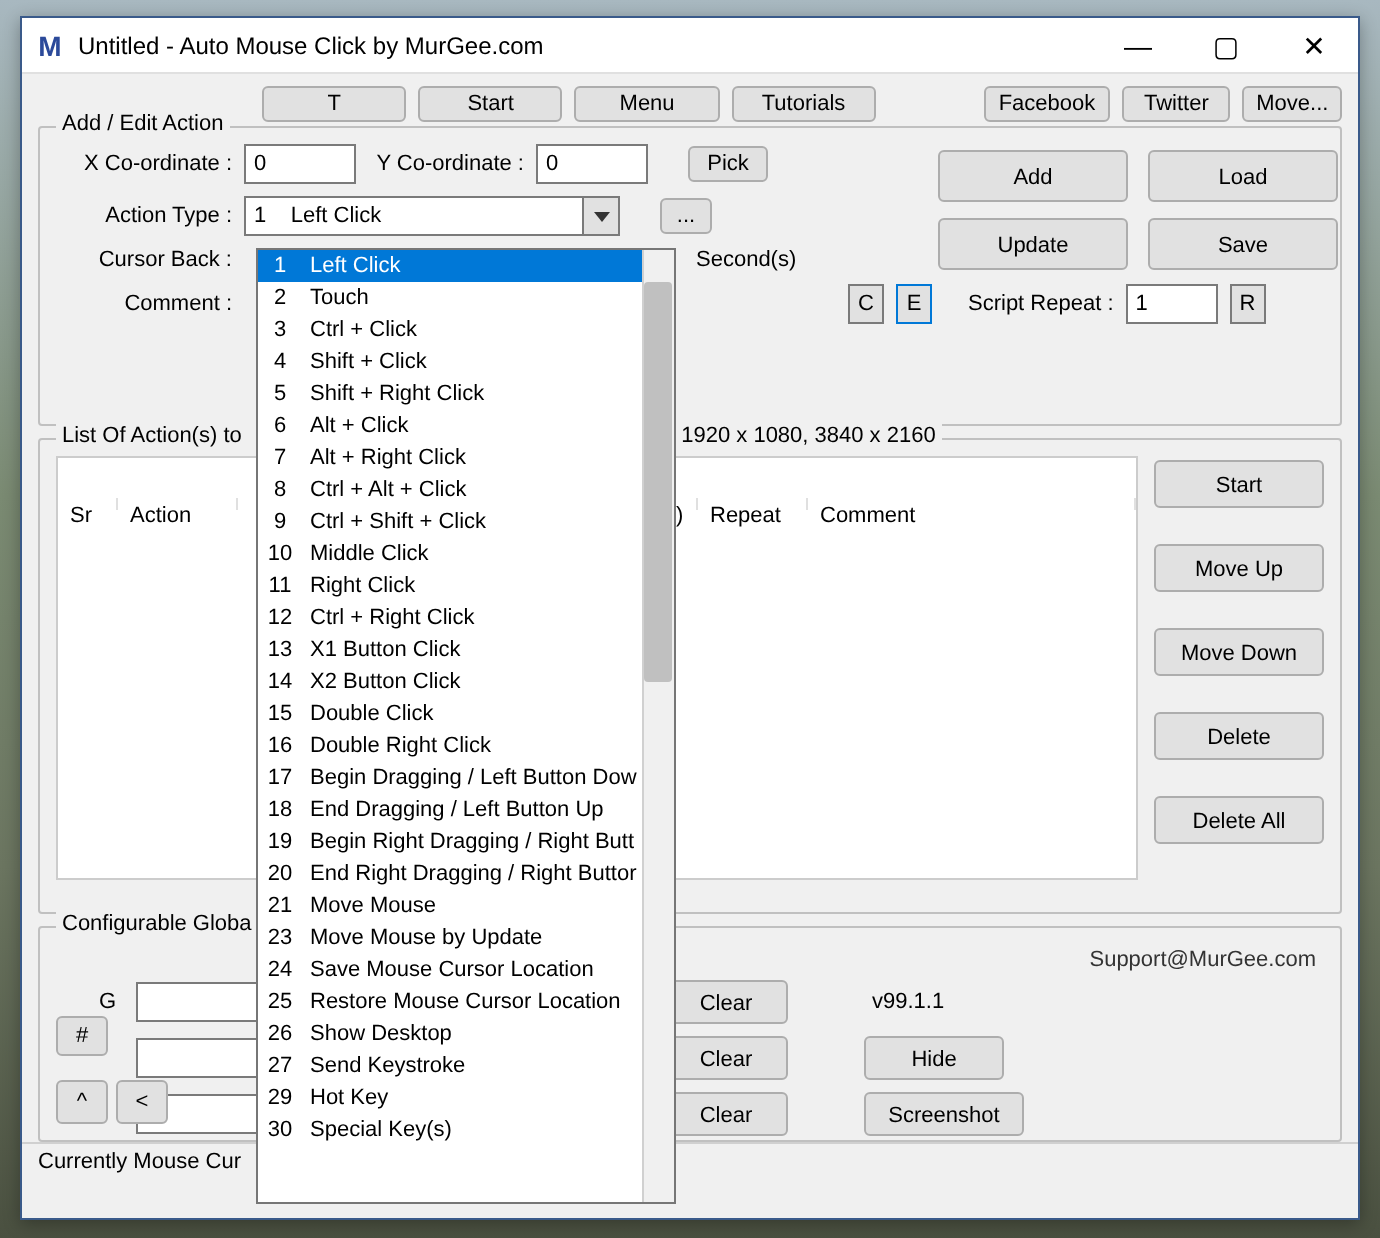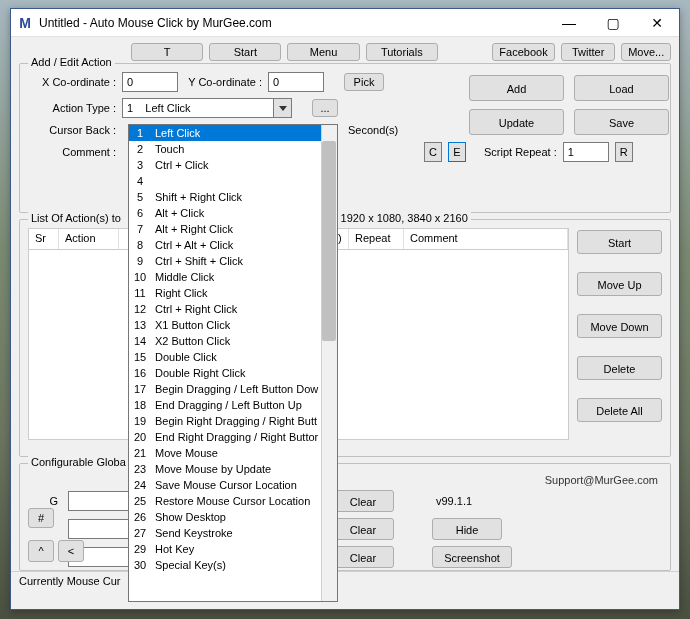--- a/index.html
+++ b/index.html
@@ -18,29 +18,29 @@
   .toolbar-row .btn.fb { width: 70px; margin-left: 48px; }
   .toolbar-row .btn.tw { width: 60px; }
   .toolbar-row .btn.sh { width: 55px; }
   .fieldset { border: 1px solid #c0c0c0; border-radius: 2px; margin-top: 2px; padding: 8px 8px 8px 8px; position: relative; }
   .legend { position: absolute; top: -8px; left: 8px; background: #f0f0f0; padding: 0 3px; font-size: 11px; }
   .row { display: flex; align-items: center; gap: 6px; margin-bottom: 6px; }
   .lbl { text-align: right; font-size: 11px; }
   .lbl.w90 { width: 88px; }
   .input { background: #fff; border: 1px solid #7a7a7a; padding: 2px 4px; font-size: 11px; height: 20px; }
   .combo { display: flex; }
-  .combo .input { width: 152px; }
+  .combo .input { width: 170px; }
   .combo-btn { width: 18px; height: 20px; border: 1px solid #7a7a7a; border-left: none; background: #e1e1e1; display: flex; align-items: center; justify-content: center; cursor: pointer; }
   .tri { width: 0; height: 0; border-left: 4px solid transparent; border-right: 4px solid transparent; border-top: 5px solid #333; }
   .side-btns { position: absolute; right: 10px; top: 38px; display: flex; flex-direction: column; gap: 8px; }
   .side-btns .row2 { display: flex; gap: 10px; }
   .side-btns .btn { width: 95px; height: 26px; line-height: 22px; }
   .list-fieldset { margin-top: 6px; height: 238px; }
   .list-header { display: flex; background: #fff; border: 1px solid #ccc; height: 22px; }
-  .list-header .col { border-right: 1px solid #e0e0e0; padding: 3px 6px; font-size: 11px; background: #fff; }
+  .list-header .col { border-right: 1px solid #e0e0e0; padding: 3px 6px; font-size: 11px; background: #fff; margin-top: 20px; }
   .list-body { background: #fff; border: 1px solid #ccc; border-top: none; height: 190px; }
   .right-btns { position: absolute; right: 8px; top: 8px; display: flex; flex-direction: column; gap: 18px; }
   .right-btns .btn { width: 85px; height: 24px; line-height: 20px; }
   .global-fieldset { margin-top: 6px; padding: 10px 8px 8px 8px; height: 108px; }
   .global-grid { display: grid; grid-template-columns: 30px 180px 64px 64px auto; gap: 6px 10px; align-items: center; }
   .global-grid .btn { height: 22px; width: 62px; line-height: 18px; }
   .support { text-align: right; color: #333; padding-right: 4px; margin-bottom: 4px; }
   .corner { position: absolute; left: 10px; bottom: 8px; display: flex; gap: 6px; }
   .corner .btn { width: 26px; height: 22px; }
   .statusbar { position: absolute; bottom: 16px; left: 0; right: 0; height: 22px; background: #f0f0f0; border-top: 1px solid #d0d0d0; padding: 3px 8px; font-size: 11px; }
@@ -203,20 +203,21 @@
     <div class="dd-item">
       <span class="n">2</span>
       <span class="t">Touch</span>
     </div>
     <div class="dd-item">
       <span class="n">3</span>
       <span class="t">Ctrl + Click</span>
     </div>
     <div class="dd-item">
       <span class="n">4</span>
+      <span class="t">Shift + Click</span>
     </div>
     <div class="dd-item">
       <span class="n">5</span>
       <span class="t">Shift + Right Click</span>
     </div>
     <div class="dd-item">
       <span class="n">6</span>
       <span class="t">Alt + Click</span>
     </div>
     <div class="dd-item">

